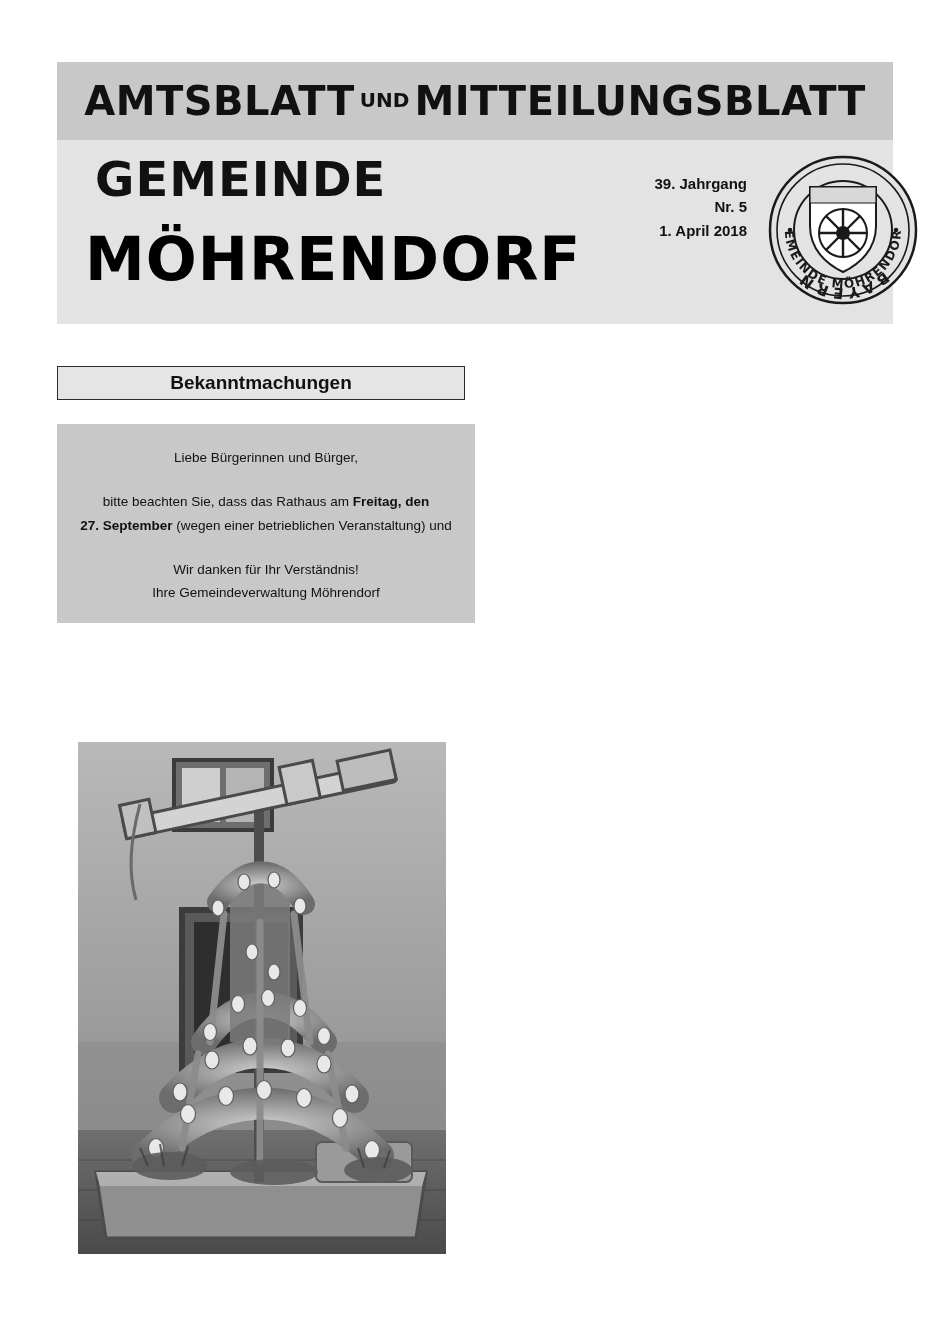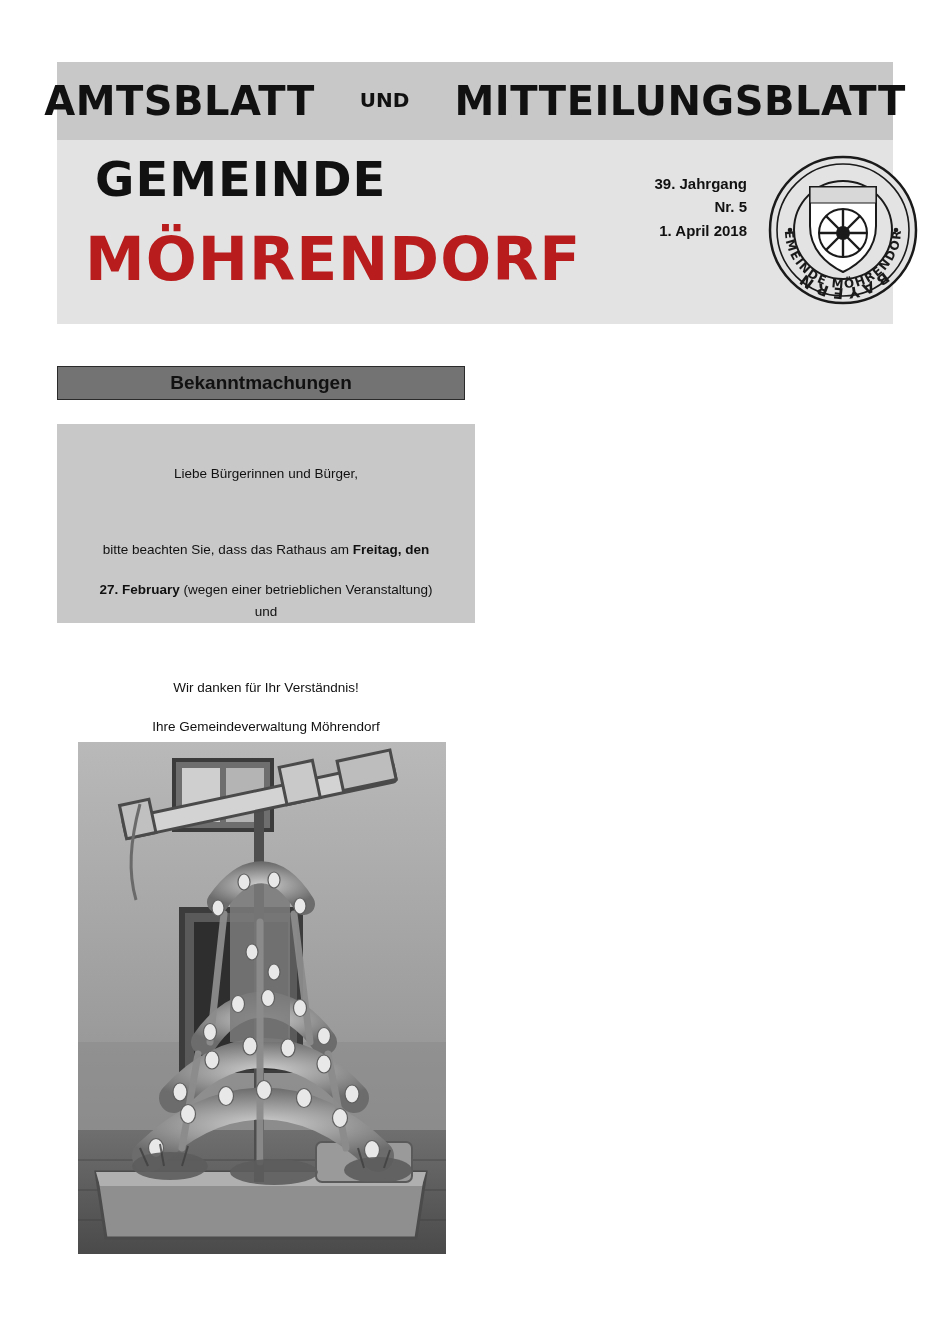--- a/index.html
+++ b/index.html
@@ -44,21 +44,20 @@
   }
   .masthead-top-text {
     font-family: "DejaVu Sans", sans-serif;
     font-weight: bold;
     font-size: 40px;
     letter-spacing: 0.5px;
     color: #111;
     white-space: nowrap;
     display: flex;
     align-items: baseline;
-    gap: 40px;
   }
   .masthead-top-text .small-und {
     font-size: 20px;
     font-weight: bold;
     letter-spacing: 0;
     padding: 0 5px;
     position: relative;
     top: -8px;
   }
   .masthead-bottom {
@@ -82,21 +81,21 @@
     margin-left: 10px;
   }
   .moehrendorf-word {
     position: absolute;
     left: 28px;
     top: 88px;
     font-family: "DejaVu Sans", sans-serif;
     font-weight: bold;
     font-size: 60px;
     letter-spacing: 1px;
-    color: #b91c1c;
+    color: #000000;
     line-height: 1.05;
   }
   .issue-block {
     position: absolute;
     left: 500px;
     top: 32px;
     width: 190px;
     text-align: right;
     font-family: "Liberation Sans", sans-serif;
     font-weight: bold;
@@ -113,21 +112,21 @@
   }
   .crest svg { display: block; }
 
   
   .section-header {
     position: absolute;
     left: 57px;
     top: 366px;
     width: 408px;
     height: 34px;
-    background: #737373;
+    background: #e5e5e5;
     border: 1px solid #2a2a2a;
     box-sizing: border-box;
     display: flex;
     align-items: center;
     justify-content: center;
   }
   .section-header-text {
     font-family: "Liberation Sans", sans-serif;
     font-weight: bold;
     font-size: 19px;
@@ -143,21 +142,21 @@
     height: 199px;
     background: #c8c8c8;
     box-sizing: border-box;
     padding: 22px 14px 14px 14px;
     font-family: "Liberation Sans", sans-serif;
     font-size: 13.5px;
     color: #111;
     text-align: center;
     line-height: 1.65;
   }
-  .notice p { margin: 17px; }
+  .notice p { margin: 1px; }
   .notice .p-gap { height: 20px; }
   .notice b { font-weight: bold; }
 
   
   .photo {
     position: absolute;
     left: 78px;
     top: 742px;
     width: 368px;
     height: 512px;
@@ -240,21 +239,21 @@
     <span class="section-header-text">Bekanntmachungen</span>
   </div>
 
   <div class="notice">
     <p>Liebe Bürgerinnen und Bürger,</p>
     <div class="p-gap"></div>
     <p>
       <span>bitte beachten Sie, dass das Rathaus am </span><b>Freitag, den</b>
     </p>
     <p>
-      <b>27. February</b><span> (wegen einer betrieblichen Veranstaltung) und</span>
+      <b>27. September</b><span> (wegen einer betrieblichen Veranstaltung) und</span>
     </p>
     <div class="p-gap"></div>
     <p>Wir danken für Ihr Verständnis!</p>
     <p>Ihre Gemeindeverwaltung Möhrendorf</p>
   </div>
 
   <div class="photo">
     <svg width="368" height="512" viewBox="0 0 368 512" xmlns="http://www.w3.org/2000/svg">
       <defs>
         <linearGradient id="wallGrad" x1="0" y1="0" x2="0" y2="1">

